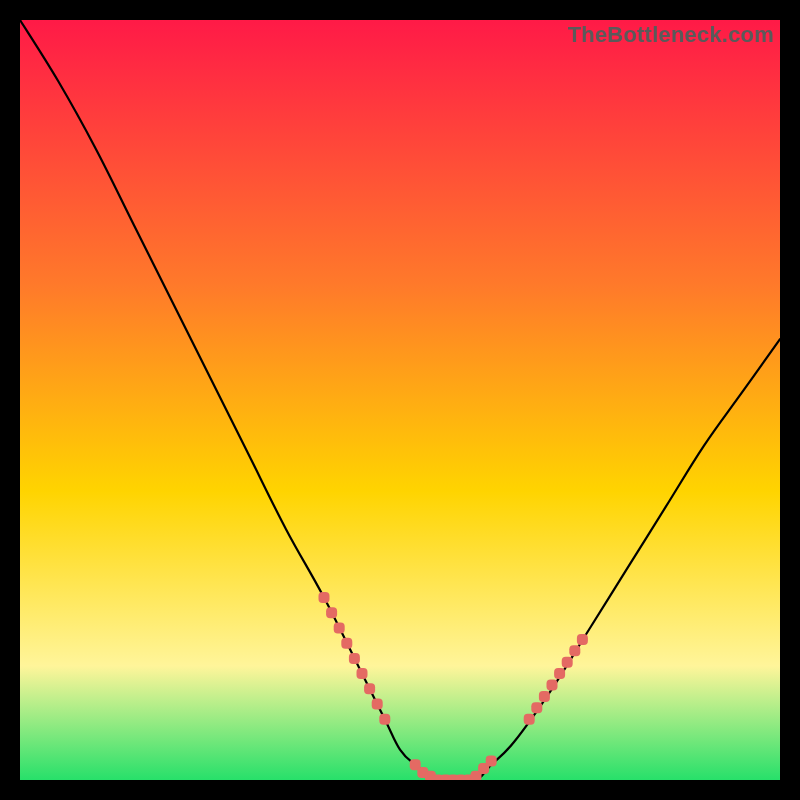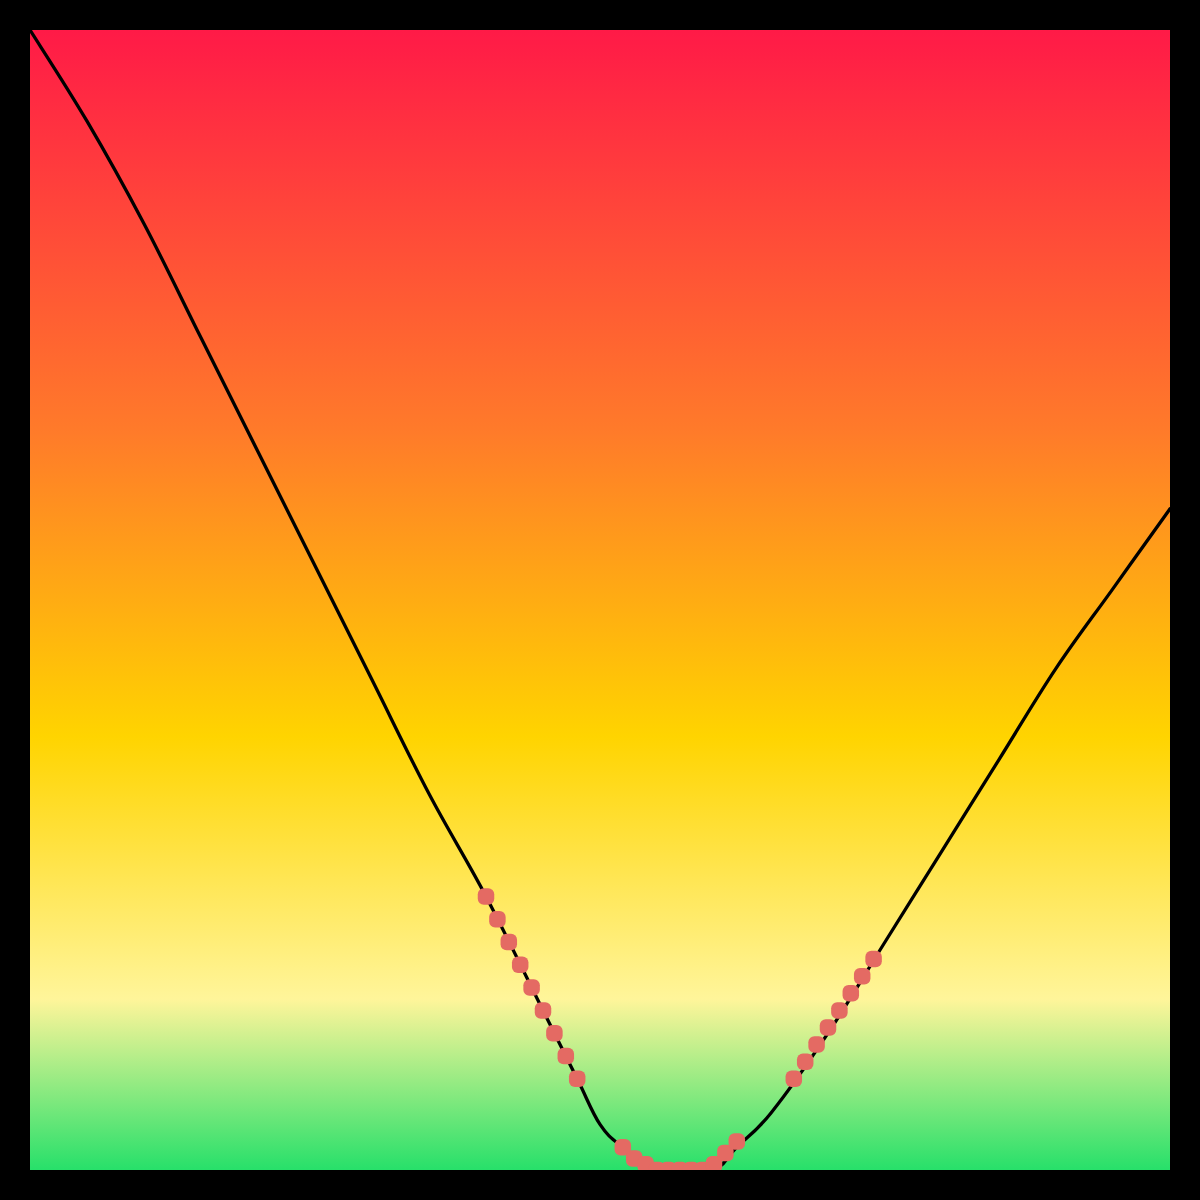--- a/index.html
+++ b/index.html
@@ -38,20 +38,21 @@
     user-select: none;
   }
   svg {
     display: block;
   }
 </style>
 </head>
 <body>
 
 <div class="frame">
+  <div class="watermark">TheBottleneck.com</div>
 
   <svg class="chart-area" width="760" height="760" viewBox="0 0 760 760" preserveAspectRatio="none">
     <defs>
       <linearGradient id="bg-grad" x1="0" y1="0" x2="0" y2="1">
         <stop id="g0" offset="0%" stop-color="#ff1a47"></stop>
         <stop id="g1" offset="35%" stop-color="#ff7a2a"></stop>
         <stop id="g2" offset="62%" stop-color="#ffd400"></stop>
         <stop id="g3" offset="85%" stop-color="#fff59a"></stop>
         <stop id="g4" offset="100%" stop-color="#27e06a"></stop>
       </linearGradient>

